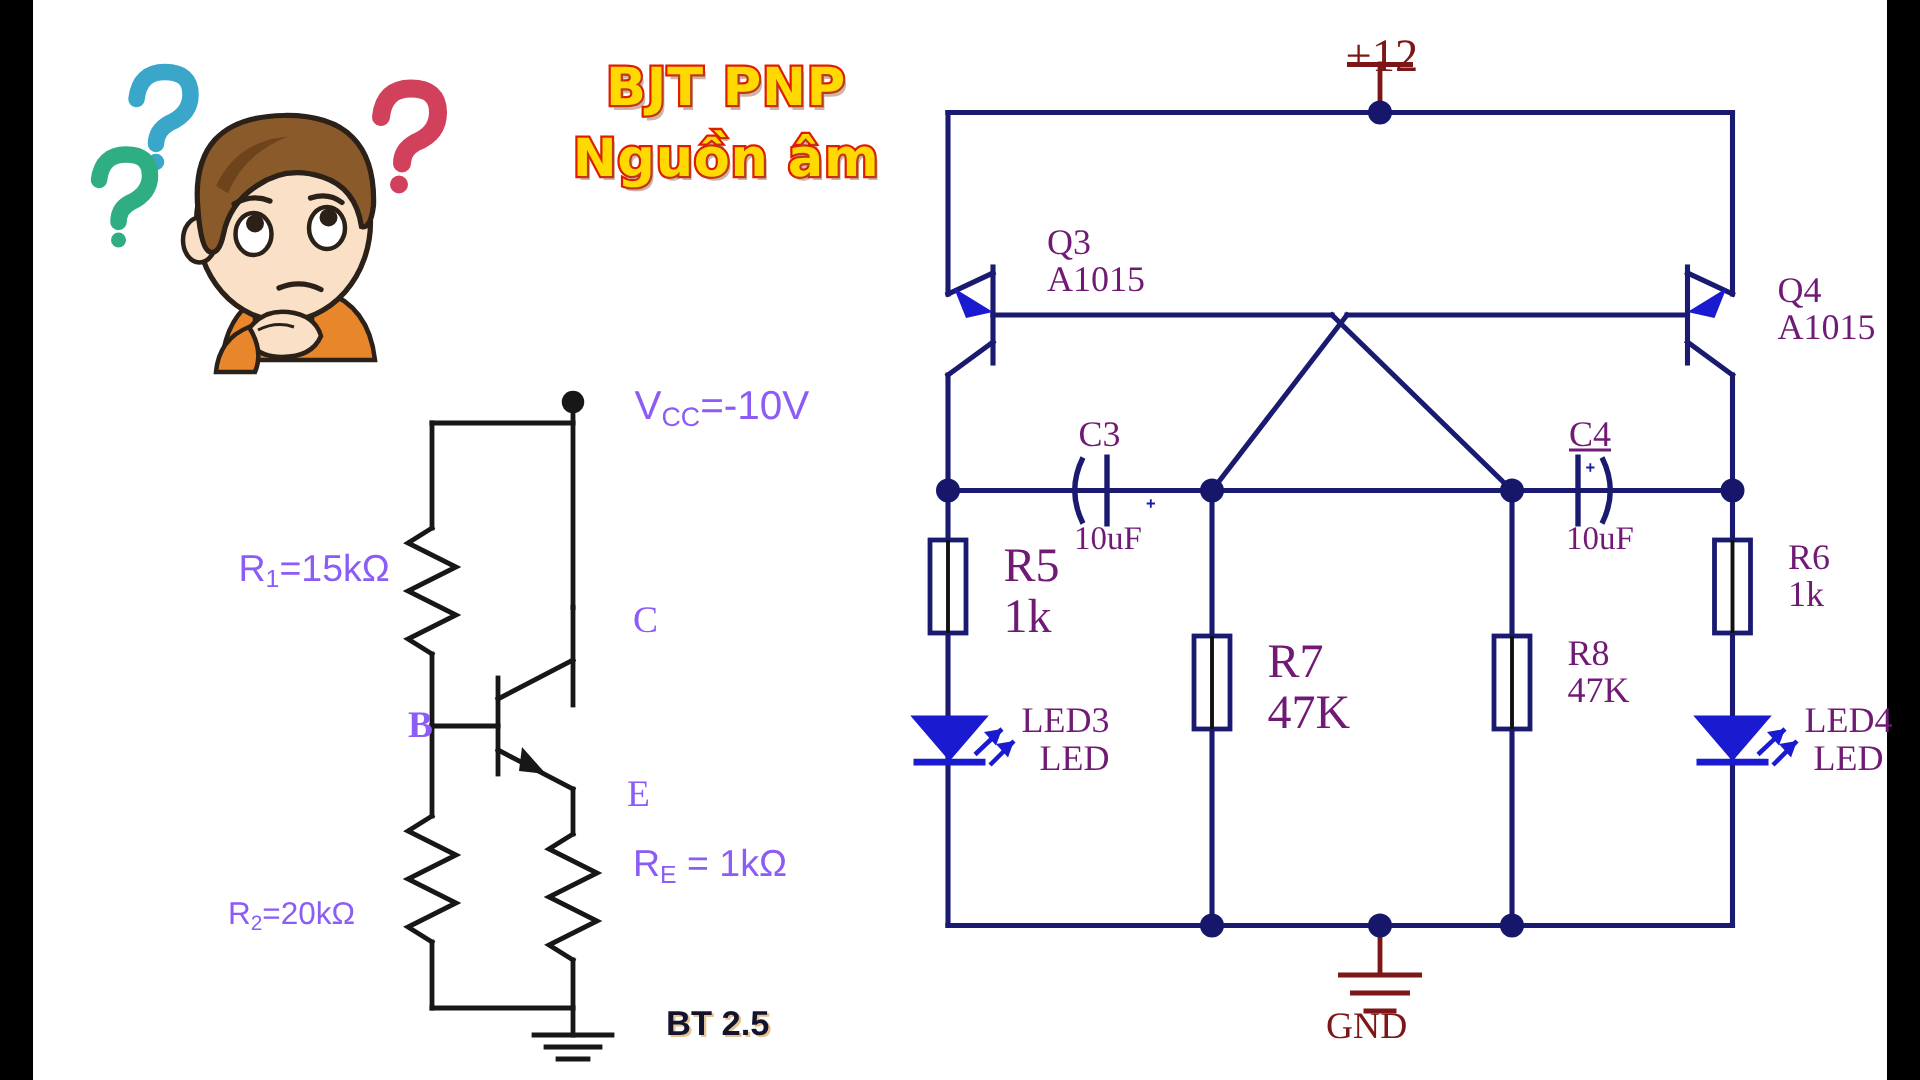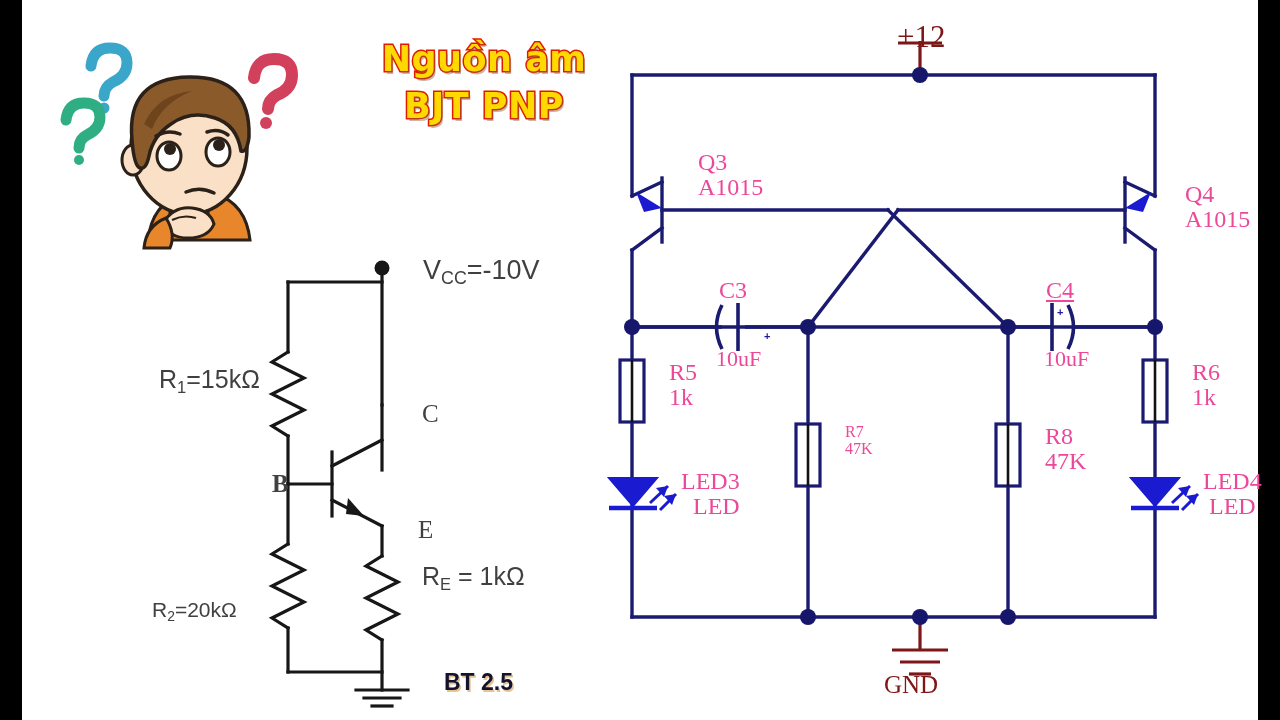--- a/index.html
+++ b/index.html
@@ -12,28 +12,28 @@
   
   #title{position:absolute;left:328px;top:36px;width:268px;text-align:center;
          font-family:"DejaVu Sans",sans-serif;font-weight:bold;font-size:35px;line-height:47px;
          color:#ffd900;
          -webkit-text-stroke:3px #e01b00;paint-order:stroke fill;
          text-shadow:2px 3px 0 rgba(150,90,60,.45);
          letter-spacing:.5px;white-space:nowrap;}
   #title span{display:block;}
 
   
-  .lt{position:absolute;color:#404040;font-family:"Liberation Sans",sans-serif;white-space:nowrap;}
+  .lt{position:absolute;color:#8b5cf6;font-family:"Liberation Sans",sans-serif;white-space:nowrap;}
   .lt.serif{font-family:"Liberation Serif",serif;}
   .sub{font-size:.66em;vertical-align:-0.28em;}
   #bt25{position:absolute;left:422px;top:641px;font-family:Liberation Sans, sans-serif;
         font-weight:bold;font-size:23px;color:#13132e;text-shadow:1.5px 1.5px 0 rgba(214,146,56,.55);margin-top:28px;}
 
   
-  .st{position:absolute;font-family:"Liberation Serif",serif;color:#ec4899;white-space:nowrap;line-height:1.06;}
+  .st{position:absolute;font-family:"Liberation Serif",serif;color:#701a75;white-space:nowrap;line-height:1.06;}
   .st.red{color:#7d1616;}
   .plus{position:absolute;font-family:"Liberation Sans",sans-serif;font-weight:bold;font-size:11px;color:#1a1aa6;}
 
   #pnp{position:absolute;left:712px;top:348px;font-family:"DejaVu Sans",sans-serif;
        font-weight:bold;font-size:64px;letter-spacing:1px;color:#e8741b;
        text-shadow:3px 3px 0 rgba(120,60,10,.30);}
 
   
   #boy{position:absolute;left:22px;top:8px;width:270px;height:240px;}
 </style>
@@ -81,22 +81,22 @@
         <path d="M142 184 q14-6 28 1" stroke="#2b2118" stroke-width="3.5" fill="none" stroke-linecap="round"></path>
 
         <path d="M120 214 q10-16 28-14 q18 2 22 16 q-6 14 -26 14 q-20 0 -24-16 z" fill="#fae0c6" stroke="#2b2118" stroke-width="3"></path>
         <path d="M128 212 q12-6 24-2" stroke="#2b2118" stroke-width="2" fill="none"></path>
 
         <path d="M100 240 q2-22 22-30 q10 16 4 30 z" fill="#e8862c" stroke="#2b2118" stroke-width="3"></path>
       </svg>
     </div>
 
     <div id="title">
+      <span>BJT PNP</span>
       <span>Nguồn âm</span>
-      <span>BJT PNP</span>
     </div>
 
     <div class="abs" style="left:-22px;top:0;">
       <svg width="600" height="720" viewBox="0 0 600 720">
         <g stroke="#171717" stroke-width="3.2" fill="none" stroke-linecap="square">
 
           <line x1="382" y1="268" x2="382" y2="405"></line>
           <line x1="382" y1="405" x2="382" y2="470"></line>
 
           <line x1="288" y1="282" x2="382" y2="282"></line>
@@ -280,29 +280,29 @@
     </div>
 
     <div class="st" style="left:697px;top:278px;font-size:24px;">C3</div>
     <div class="st" style="left:694px;top:347px;font-size:22px;">10uF</div>
     <div class="plus" style="left:742px;top:330px;">+</div>
 
     <div class="st" style="left:1024px;top:278px;font-size:24px;text-decoration:underline;">C4</div>
     <div class="st" style="left:1022px;top:347px;font-size:22px;">10uF</div>
     <div class="plus" style="left:1035px;top:306px;">+</div>
 
-    <div class="st" style="left:647px;top:360px;font-size:24px;">
+    <div class="st" style="left:647px;top:360px;font-size:32px;">
       <div>R5</div>
       <div>1k</div>
     </div>
     <div class="st" style="left:1170px;top:360px;font-size:24px;">
       <div>R6</div>
       <div>1k</div>
     </div>
-    <div class="st" style="left:823px;top:424px;font-size:16px;">
+    <div class="st" style="left:823px;top:424px;font-size:32px;">
       <div>R7</div>
       <div>47K</div>
     </div>
     <div class="st" style="left:1023px;top:424px;font-size:24px;">
       <div>R8</div>
       <div>47K</div>
     </div>
 
     <div class="st" style="left:659px;top:469px;font-size:24px;text-align:right;">
       <div>LED3</div>

